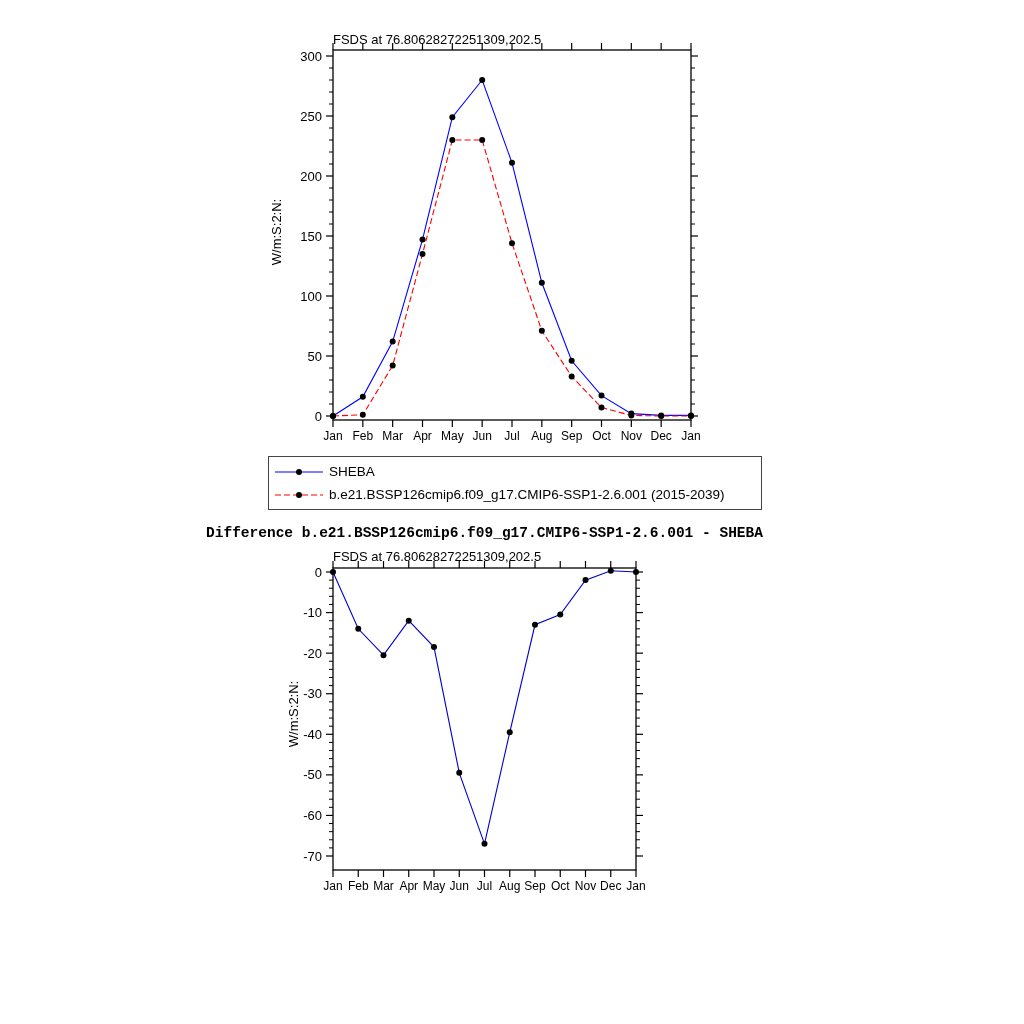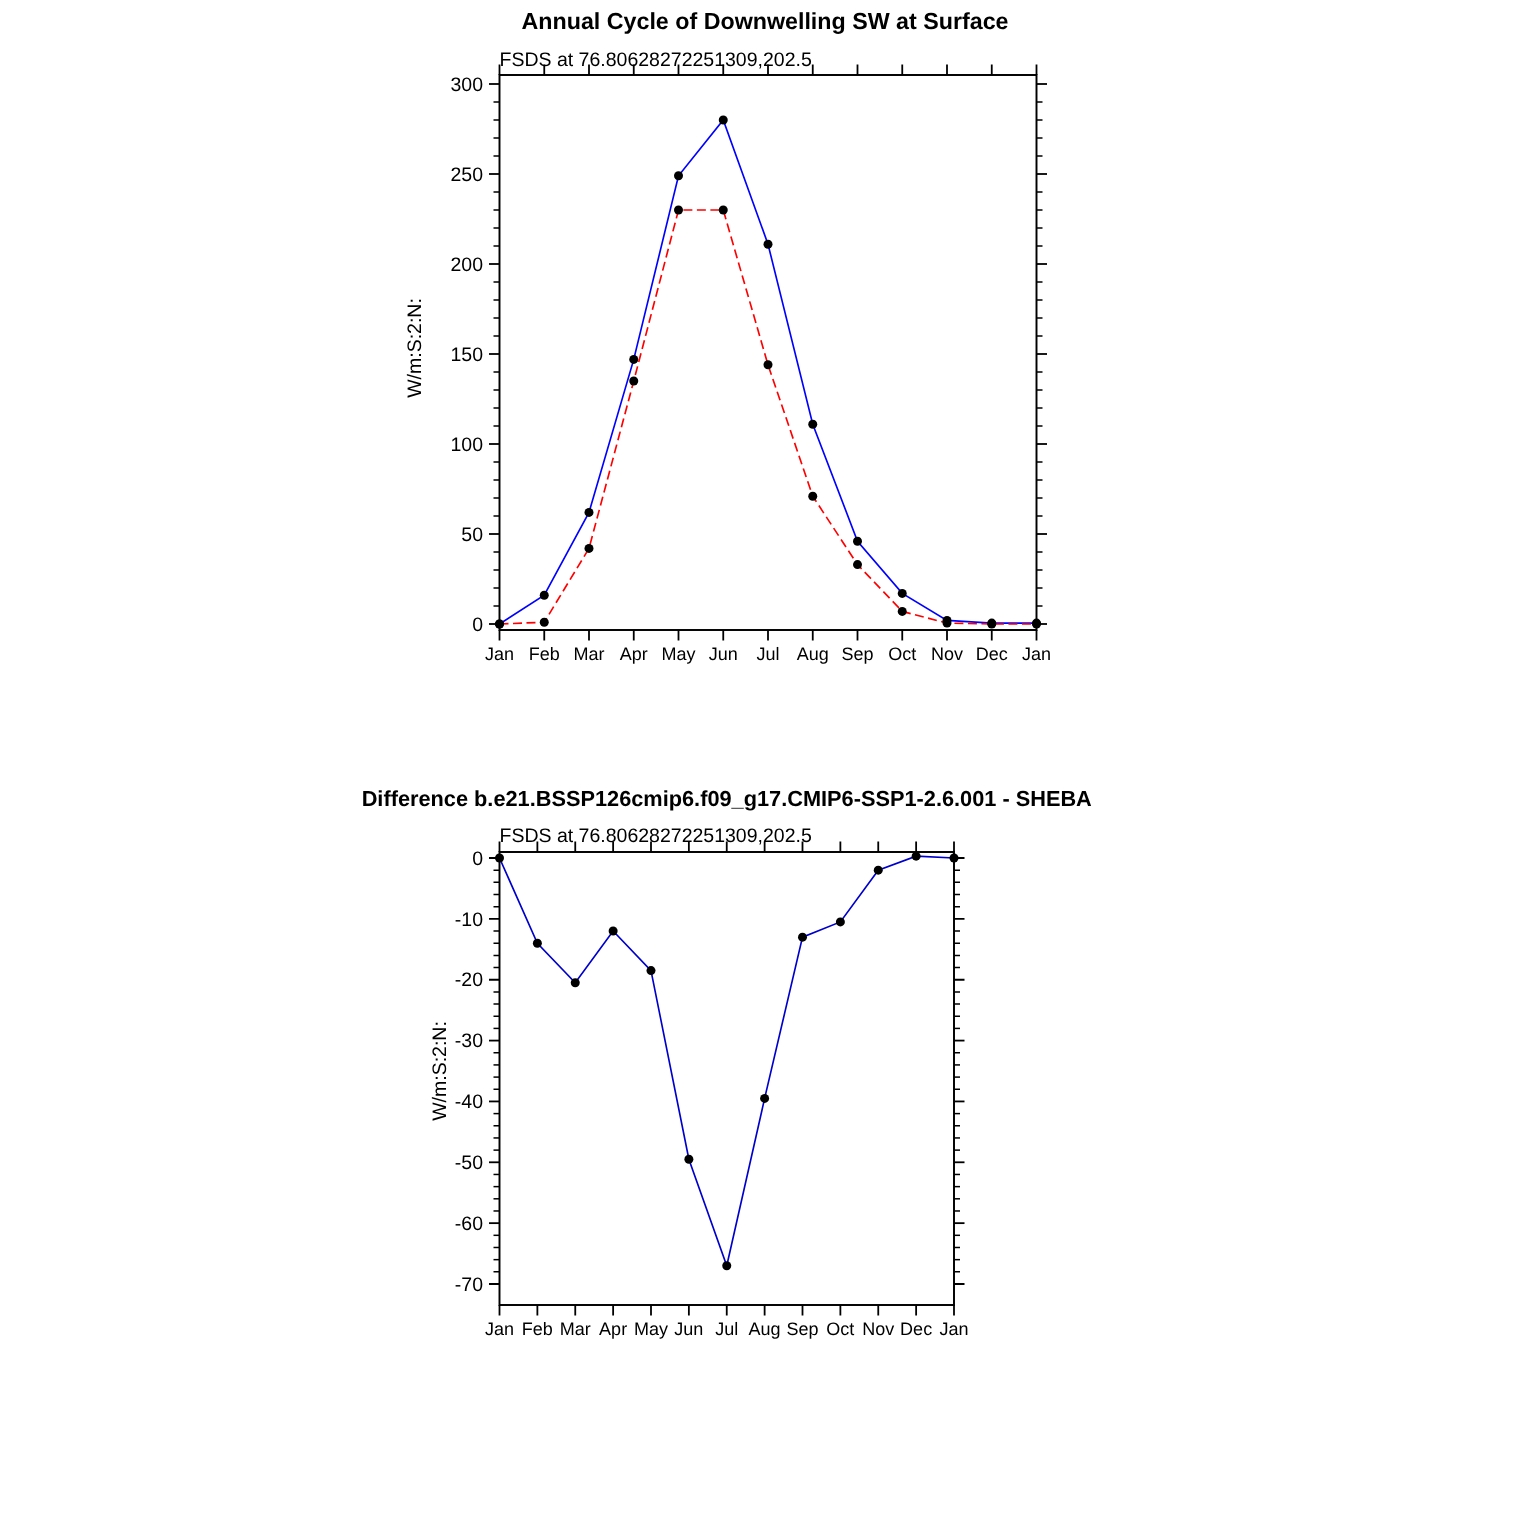--- a/index.html
+++ b/index.html
@@ -1,20 +1,20 @@
 <!DOCTYPE html>
 <html><head>
 <meta charset="utf-8">
 <style>
   html,body{margin:0;padding:0;background:#ffffff;}
   #page{position:relative;width:1024px;height:1024px;background:#ffffff;overflow:hidden;
         font-family:"Liberation Sans",sans-serif;color:#000;}
   .chart-title{position:absolute;font-weight:bold;text-align:center;white-space:nowrap;}
   #top-title{top:6px;left:0;width:1020px;font-size:15.5px;}
-  #bottom-title{top:525px;left:0;width:969px;font-size:14.5px;}
+  #bottom-title{top:525px;left:0;width:969px;font-size:14.5px;font-family:Liberation Mono, monospace;}
   .chart-subtitle{position:absolute;font-size:13px;white-space:nowrap;}
   #top-subtitle{left:333px;top:32px;}
   #bottom-subtitle{left:333px;top:549px;}
   .ylabel{position:absolute;font-size:13px;white-space:nowrap;
           transform:translate(-50%,-50%) rotate(-90deg);}
   #top-ylabel{left:276px;top:232px;}
   #bottom-ylabel{left:293px;top:714px;}
   svg text{font-family:"Liberation Sans",sans-serif;fill:#000;}
   #top-chart{position:absolute;left:270px;top:42px;}
   #bottom-chart{position:absolute;left:270px;top:560px;}
@@ -22,21 +22,20 @@
           background:#fff;padding:3px 6px;box-sizing:border-box;}
   .legend-row{display:flex;align-items:center;height:23px;}
   .legend-row svg{flex:0 0 auto;margin-right:6px;}
   .legend-label{font-size:13.5px;white-space:nowrap;}
 </style>
 </head>
 <body>
 
 <div id="page">
 
-  <div id="top-title" class="chart-title">Annual Cycle of Downwelling SW at Surface</div>
 
   <div id="top-subtitle" class="chart-subtitle">FSDS at 76.80628272251309,202.5</div>
 
   <div id="top-ylabel" class="ylabel">W/m:S:2:N:</div>
 
   <svg id="top-chart" width="440" height="406">
       <rect x="63" y="8" width="358" height="370" fill="none" stroke="#000" stroke-width="1.3"></rect>
       <line x1="56" y1="374" x2="63" y2="374" stroke="#000" stroke-width="1.2"></line>
       <line x1="421" y1="374" x2="428" y2="374" stroke="#000" stroke-width="1.2"></line>
       <text x="52" y="378.5" text-anchor="end" font-size="13">0</text>
@@ -168,20 +167,36 @@
       <circle cx="212.16666666666666" cy="98" r="3" fill="#000"></circle>
       <circle cx="242" cy="201.20000000000002" r="3" fill="#000"></circle>
       <circle cx="271.83333333333337" cy="288.8" r="3" fill="#000"></circle>
       <circle cx="301.66666666666663" cy="334.4" r="3" fill="#000"></circle>
       <circle cx="331.5" cy="365.6" r="3" fill="#000"></circle>
       <circle cx="361.3333333333333" cy="373.4" r="3" fill="#000"></circle>
       <circle cx="391.1666666666667" cy="374" r="3" fill="#000"></circle>
       <circle cx="421" cy="374" r="3" fill="#000"></circle>
     </svg>
 
+  <div id="legend">
+    <div class="legend-row">
+      <svg id="legend-sample-0" width="48" height="14">
+          <line x1="0" y1="7" x2="48" y2="7" stroke="#0000ff" stroke-width="1.2"></line>
+          <circle cx="24" cy="7" r="3" fill="#000"></circle>
+        </svg>
+      <span class="legend-label">SHEBA</span>
+    </div>
+    <div class="legend-row">
+      <svg id="legend-sample-1" width="48" height="14">
+          <line x1="0" y1="7" x2="48" y2="7" stroke="#ff0000" stroke-width="1.2" stroke-dasharray="6,3"></line>
+          <circle cx="24" cy="7" r="3" fill="#000"></circle>
+        </svg>
+      <span class="legend-label">b.e21.BSSP126cmip6.f09_g17.CMIP6-SSP1-2.6.001 (2015-2039)</span>
+    </div>
+  </div>
 
   <div id="bottom-title" class="chart-title">Difference b.e21.BSSP126cmip6.f09_g17.CMIP6-SSP1-2.6.001 - SHEBA</div>
 
   <div id="bottom-subtitle" class="chart-subtitle">FSDS at 76.80628272251309,202.5</div>
 
   <div id="bottom-ylabel" class="ylabel">W/m:S:2:N:</div>
 
   <svg id="bottom-chart" width="410" height="345">
       <rect x="63" y="8" width="303" height="302" fill="none" stroke="#000" stroke-width="1.3"></rect>
       <line x1="56" y1="296" x2="63" y2="296" stroke="#000" stroke-width="1.2"></line>

